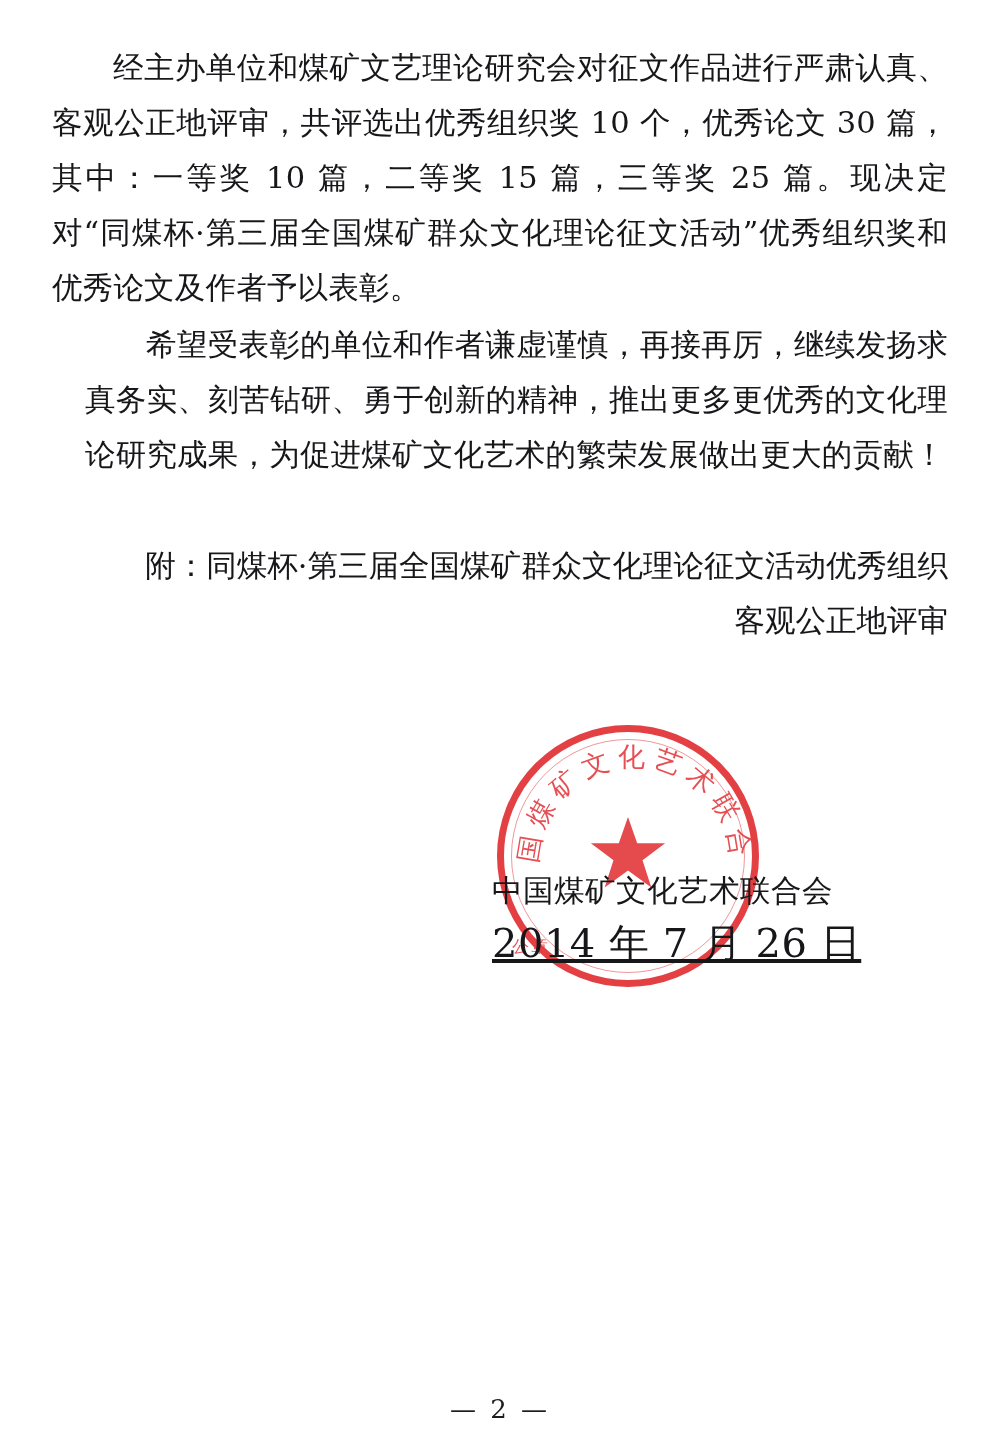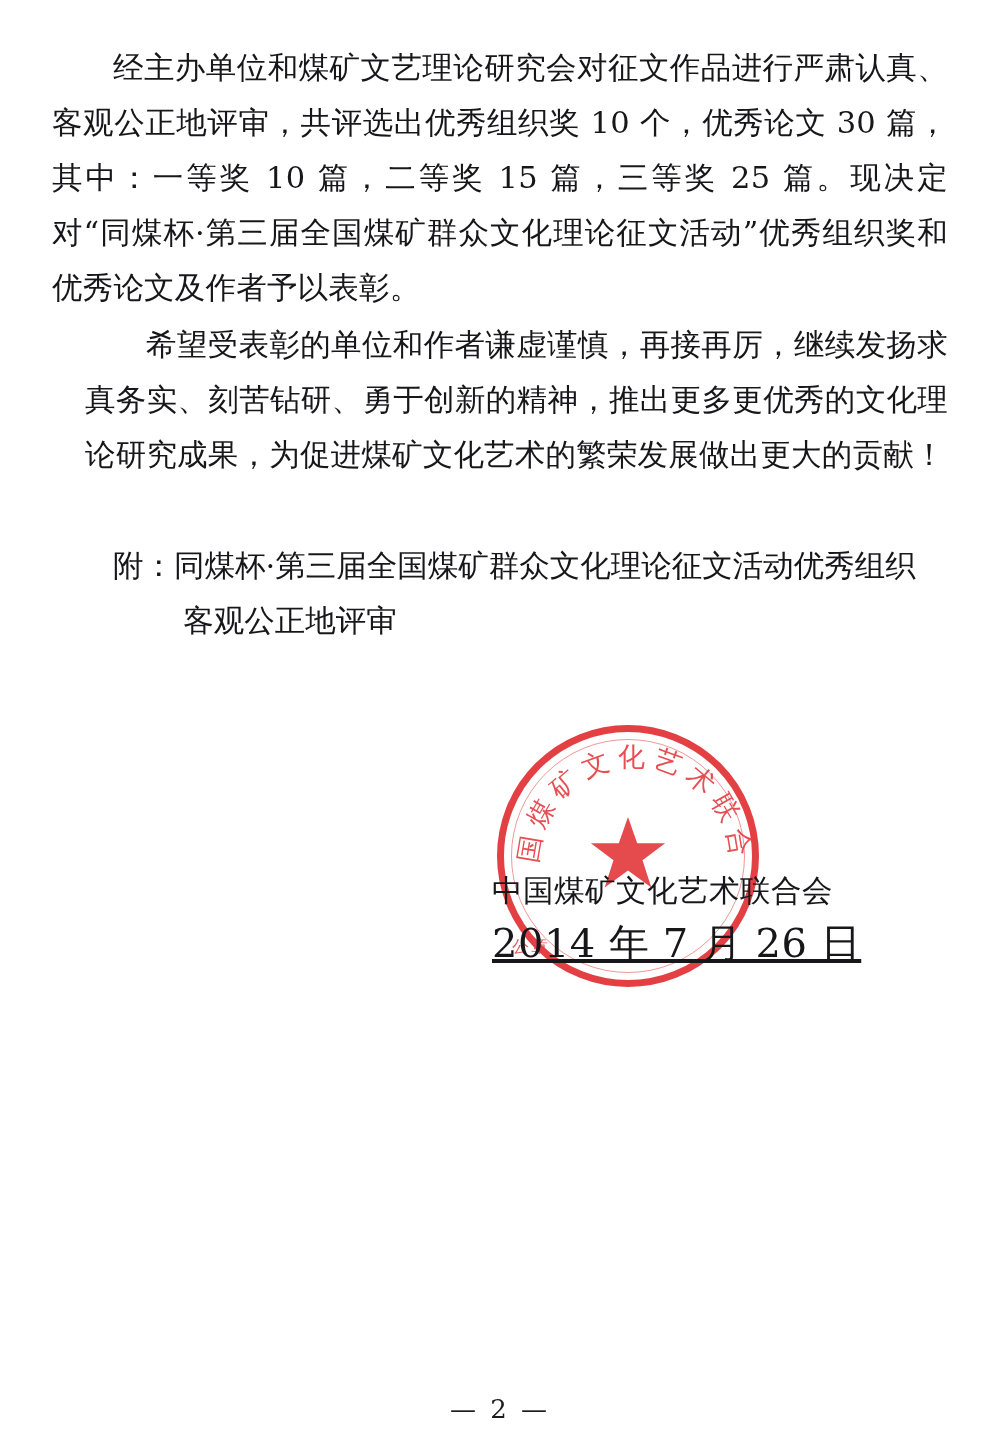--- a/index.html
+++ b/index.html
@@ -38,20 +38,21 @@
     margin-left: 33px;
   }
   .attachment-block {
     margin-top: 56px;
     font-size: 30.5px;
     line-height: 55px;
   }
   .attachment-line {
     text-indent: 2em;
     margin: 0;
+    text-align: right;
   }
   .attachment-line.cont {
     text-indent: 4.3em;
   }
   
   .sign-area {
     position: absolute;
     left: 0;
     top: 820px;
     width: 1000px;

